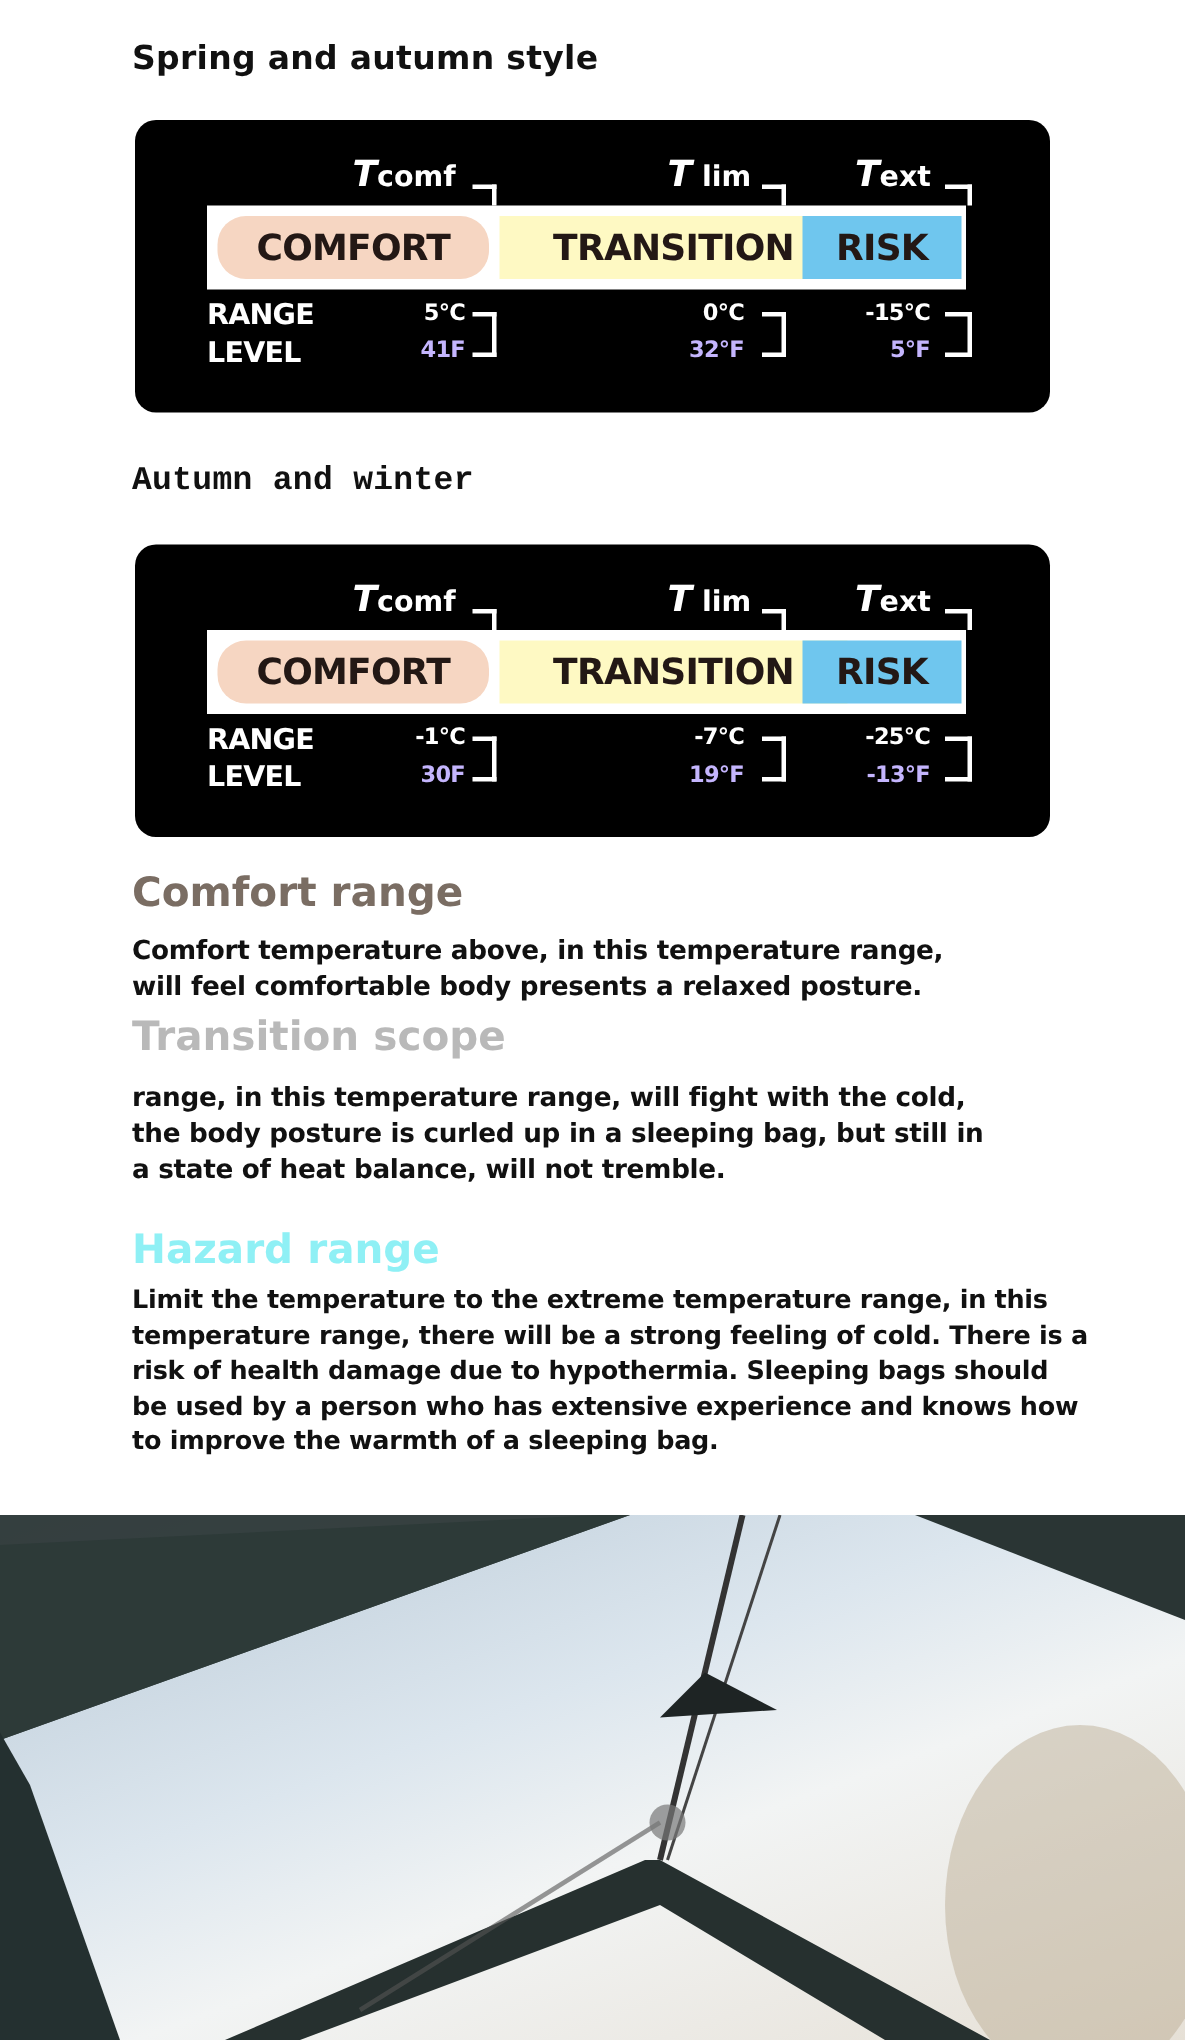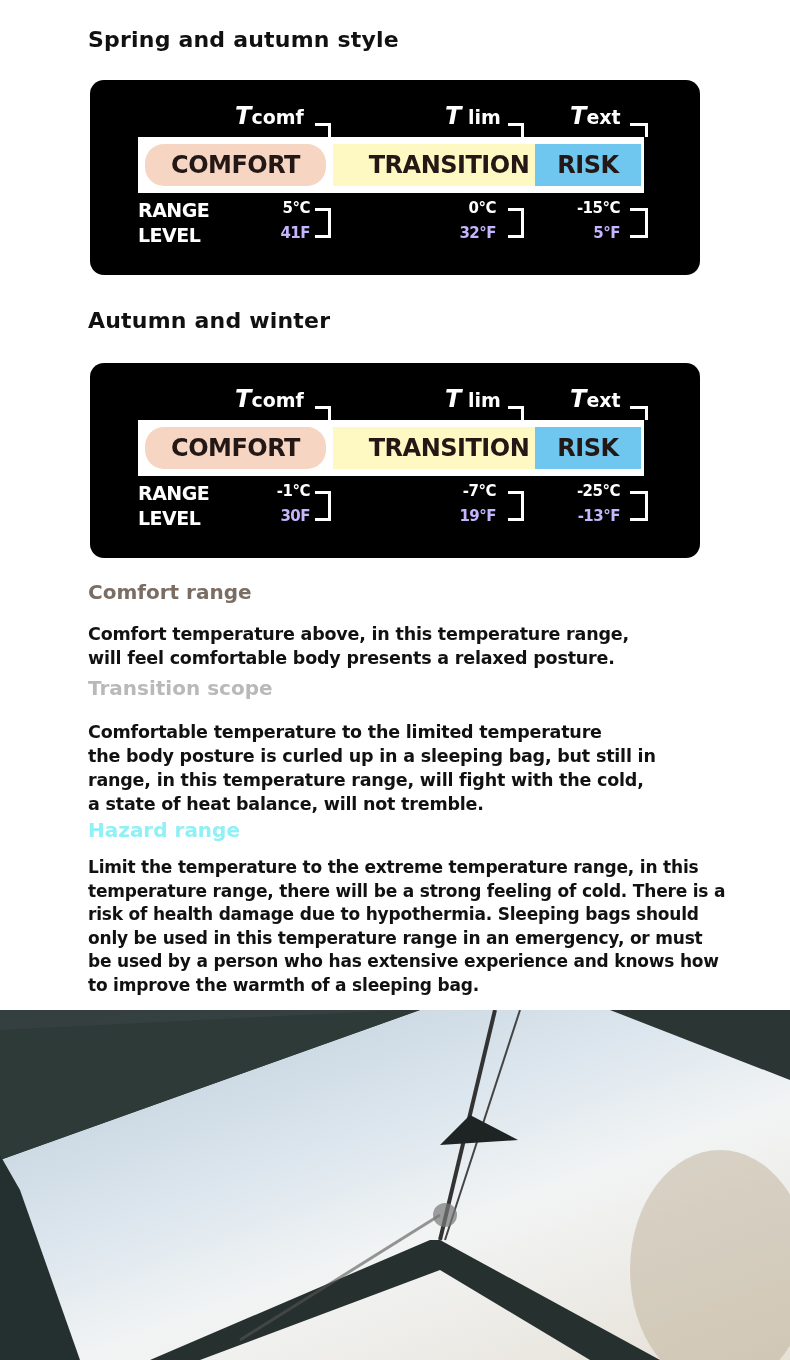--- a/index.html
+++ b/index.html
@@ -42,21 +42,21 @@
   .bk-top { height: 14px; border-bottom: none; top: 43px; }
   .bk-bot { height: 30px; top: 128px; }
   .lbl {
     position: absolute; color: #fff; font-weight: bold; font-size: 19px; letter-spacing: -0.5px;
   }
   .val {
     position: absolute; font-weight: bold; font-size: 15px; text-align: right; letter-spacing: -0.5px;
   }
   .val.c { color: #fff; }
   .val.f { color: #c4b5fd; }
-  .desc-title { position: absolute; left: 88px; font-weight: bold; font-size: 20px; }
+  .desc-title { position: absolute; left: 88px; font-weight: bold; font-size: 27px; }
   .desc-text {
     position: absolute; left: 88px; font-weight: bold; font-size: 17.5px; line-height: 24px;
     color: #111; letter-spacing: -0.2px;
   }
   .photo {
     position: absolute; left: 0; top: 1010px; width: 790px; height: 350px; overflow: hidden;
     background: linear-gradient(160deg, #b9c9d6 0%, #dce6ee 40%, #f2f4f4 60%, #e6e0d6 100%);
   }
 </style>
 </head>
@@ -87,21 +87,21 @@
   <div class="val c" style="right:204px;top:119px;">0°C</div>
   <div class="val f" style="right:204px;top:144px;">32°F</div>
   <div class="val c" style="right:80px;top:119px;">-15°C</div>
   <div class="val f" style="right:80px;top:144px;">5°F</div>
 
   <div class="bracket bk-bot" style="left:225px;width:16px;"></div>
   <div class="bracket bk-bot" style="left:418px;width:16px;"></div>
   <div class="bracket bk-bot" style="left:540px;width:18px;"></div>
 </div>
 
-<div class="section-title" style="top:308px;">Autumn and winter</div>
+<div class="section-title" style="top:308px;font-family:Liberation Mono, monospace;">Autumn and winter</div>
 
 <div class="panel" style="top:363px;">
   <div class="tlabel" style="left:145px;"><span class="T">T</span><span class="sub">comf</span></div>
   <div class="tlabel" style="left:355px;"><span class="T">T</span><span class="sub"> lim</span></div>
   <div class="tlabel" style="left:480px;"><span class="T">T</span><span class="sub">ext</span></div>
 
   <div class="bracket bk-top" style="left:225px;width:16px;"></div>
   <div class="bracket bk-top" style="left:418px;width:16px;"></div>
   <div class="bracket bk-top" style="left:540px;width:18px;"></div>
 
@@ -127,32 +127,30 @@
 </div>
 
 <div class="desc-title" style="top:580px;color:#7a6d63;">Comfort range</div>
 <div class="desc-text" style="top:622px;">
   <div>Comfort temperature above, in this temperature range,</div>
   <div>will feel comfortable body presents a relaxed posture.</div>
 </div>
 
 <div class="desc-title" style="top:676px;color:#b9b9b9;">Transition scope</div>
 <div class="desc-text" style="top:720px;">
-  <div>Comfortable temperature to the limited temperature</div>
+  <div>range, in this temperature range, will fight with the cold,</div>
   <div>the body posture is curled up in a sleeping bag, but still in</div>
-  <div>range, in this temperature range, will fight with the cold,</div>
   <div>a state of heat balance, will not tremble.</div>
 </div>
 
 <div class="desc-title" style="top:818px;color:#8ff0f5;">Hazard range</div>
 <div class="desc-text" style="top:856px;font-size:17px;line-height:23.5px;">
   <div>Limit the temperature to the extreme temperature range, in this</div>
   <div>temperature range, there will be a strong feeling of cold. There is a</div>
   <div>risk of health damage due to hypothermia. Sleeping bags should</div>
-  <div>only be used in this temperature range in an emergency, or must</div>
   <div>be used by a person who has extensive experience and knows how</div>
   <div>to improve the warmth of a sleeping bag.</div>
 </div>
 
 <div class="photo">
   <svg width="790" height="350" viewBox="0 0 790 350">
 
     <polygon points="0,0 420,0 0,150" fill="#26302f" opacity="0.9"></polygon>
     <polygon points="0,20 400,0 420,0 0,150" fill="#2d3a38"></polygon>
     <polygon points="0,145 0,350 80,350 20,180" fill="#243030"></polygon>

